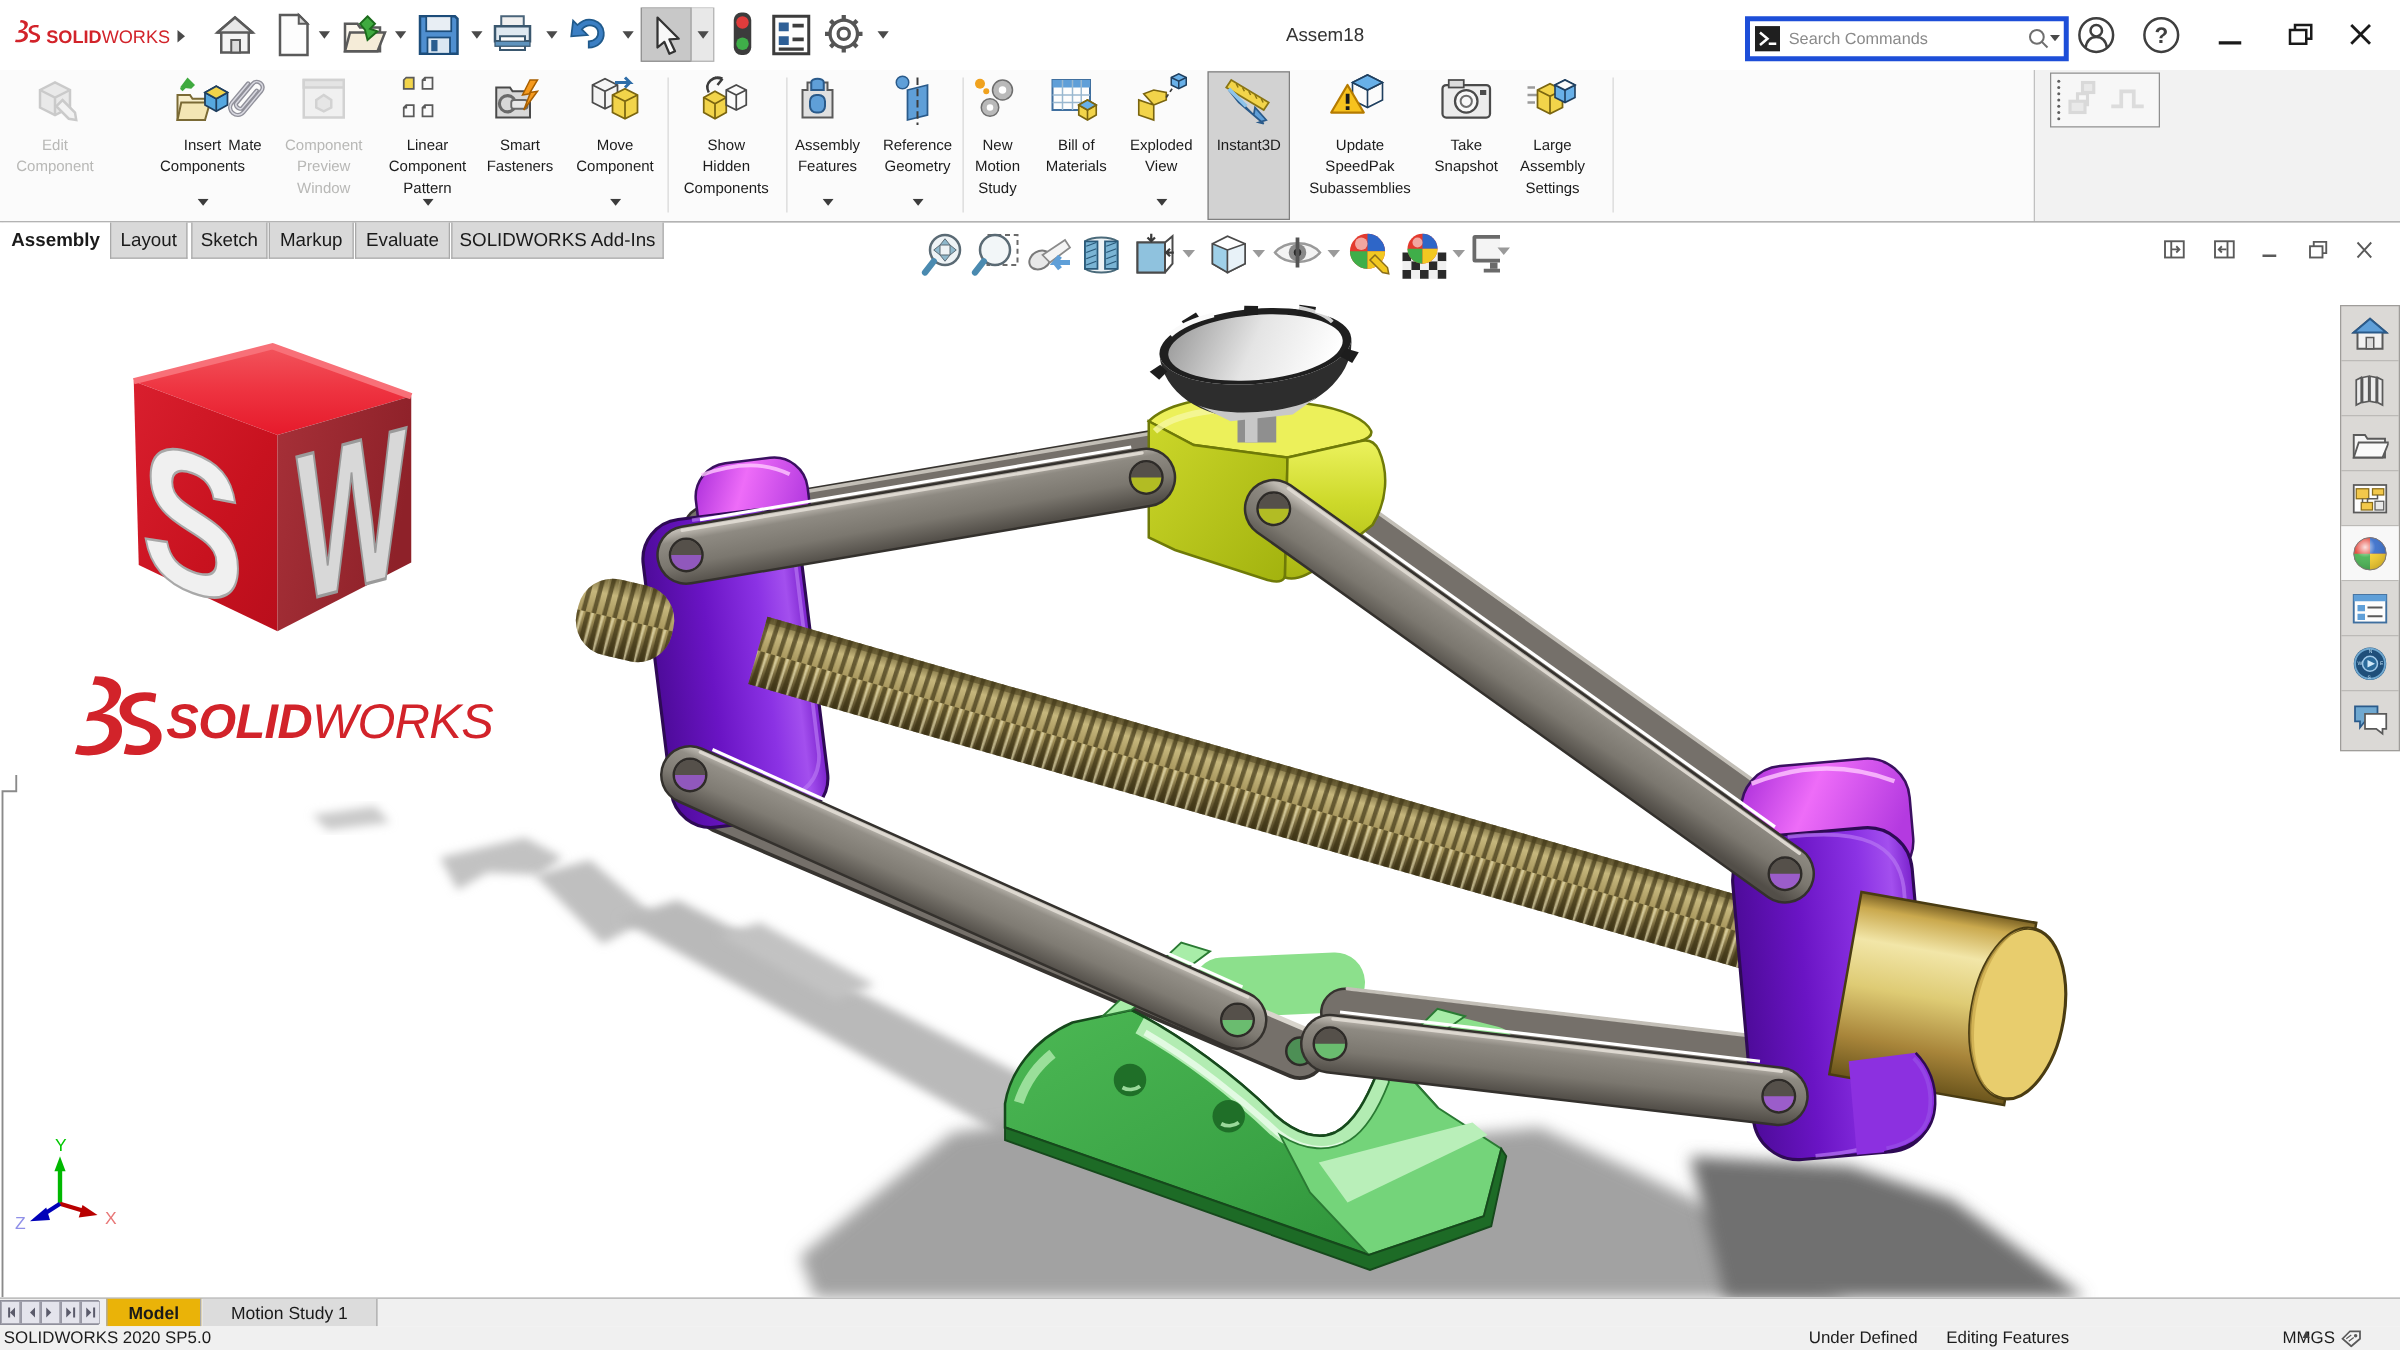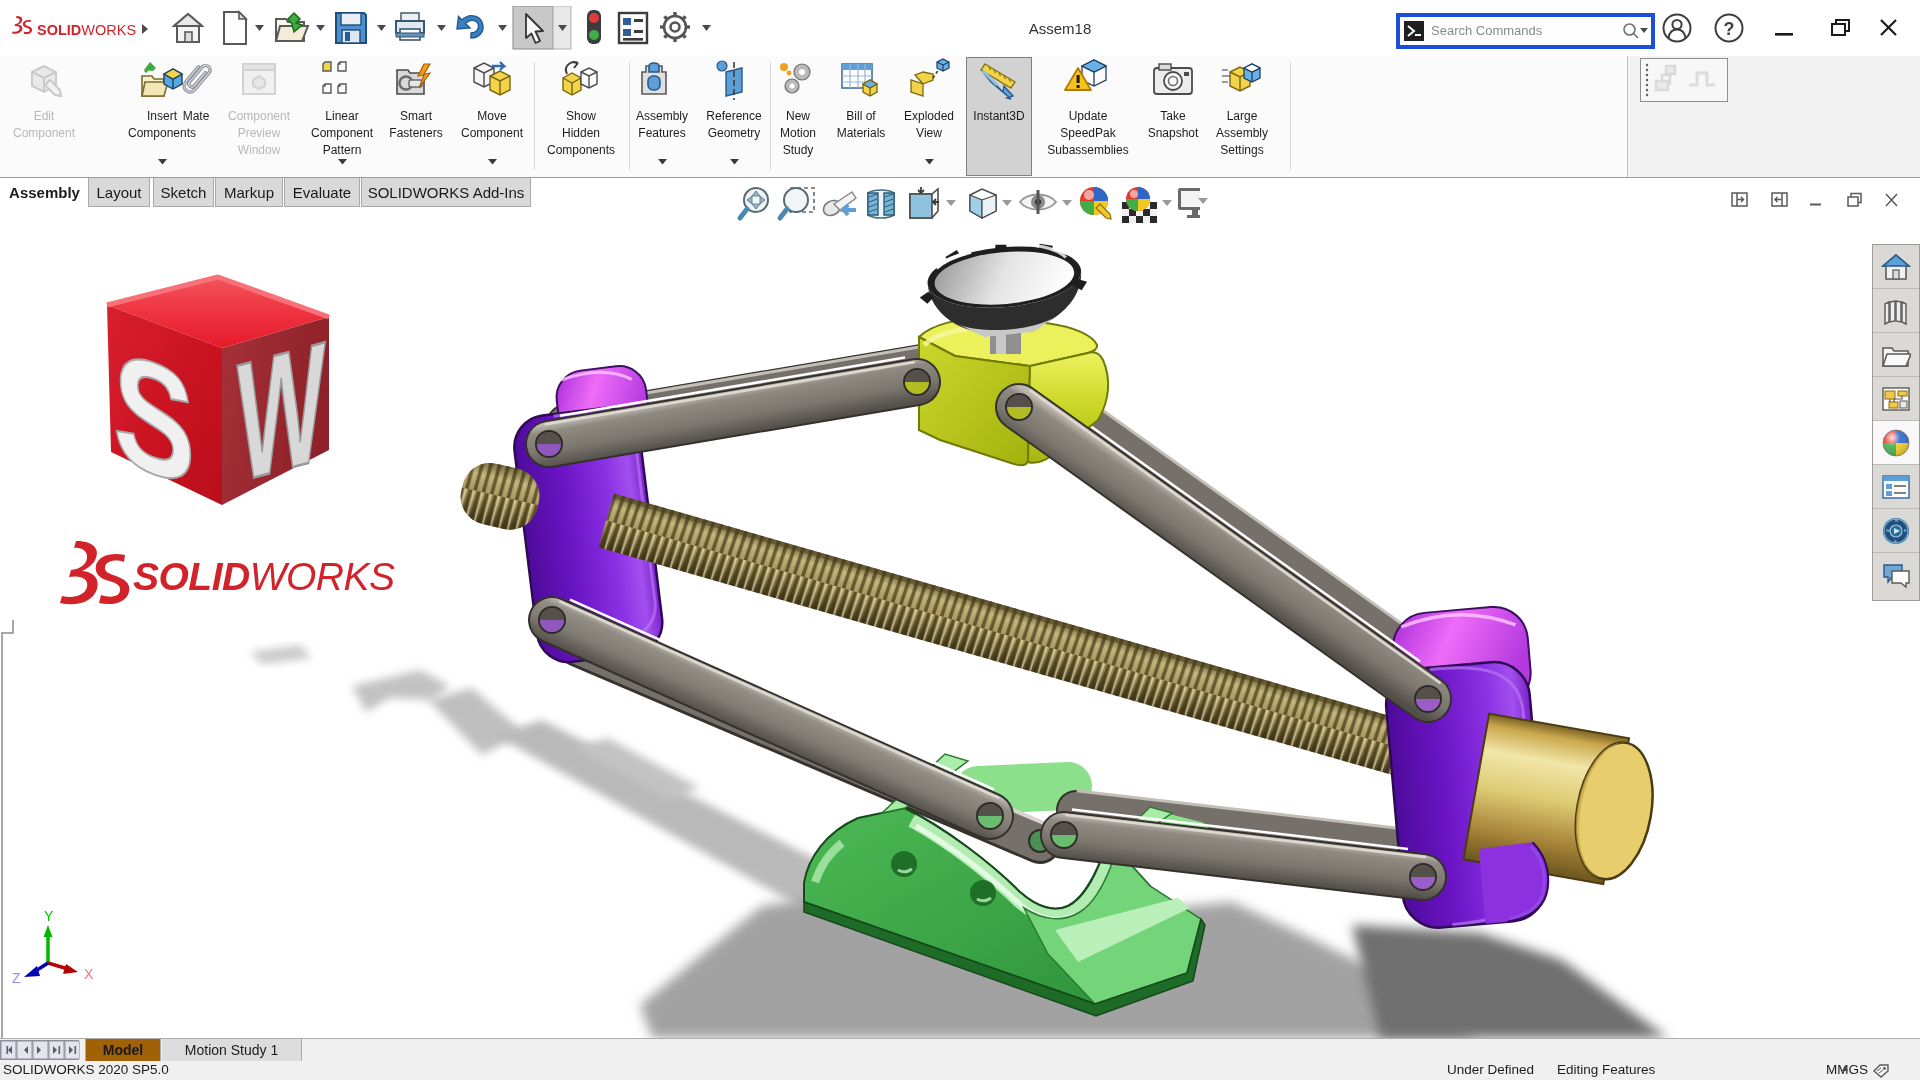--- a/index.html
+++ b/index.html
@@ -954,21 +954,21 @@
             <rect x="5.5" y="5" width="1.6" height="8"></rect>
             <path d="M27 5 L23 9 L27 13 Z"></path>
             <path d="M36 5 L40 9 L36 13 Z"></path>
             <path d="M52 5 L56 9 L52 13 Z"></path>
             <rect x="57.5" y="5" width="1.6" height="8"></rect>
             <path d="M68 5 L72 9 L68 13 Z"></path>
             <rect x="73.5" y="5" width="1.6" height="8"></rect>
           </g>
       </svg>
     </div>
-    <div class="btab" style="left:85px;width:76px;text-align:center;padding:0;background:#a16207;border-left:1px solid #a9a9a9;border-right:1px solid #a9a9a9;font-weight:bold;">Model</div>
+    <div class="btab" style="left:85px;width:76px;text-align:center;padding:0;background:#eab308;border-left:1px solid #a9a9a9;border-right:1px solid #a9a9a9;font-weight:bold;">Model</div>
     <div class="btab" style="left:162px;width:140px;text-align:center;padding:0;background:#dcdcdc;border-right:1px solid #a9a9a9;">Motion Study 1</div>
   </div>
   <div id="statusbar">
     <div class="sleft">SOLIDWORKS 2020 SP5.0</div>
     <span style="left:1447px;">Under Defined</span>
     <span style="left:1557px;">Editing Features</span>
     <span style="left:1783px;margin-left:43px;">MMGS</span>
     <span style="left:1840px;font-size:10px;color:#444;">▲</span>
     <svg class="abs" style="left:1872px;top:2px;" width="18" height="15" viewBox="0 0 18 15">
       <path d="M2 8 L8 2 L16 2 L16 8 L9 14 Z" fill="#f4f4f4" stroke="#5a5a5a" stroke-width="1.4"></path>

